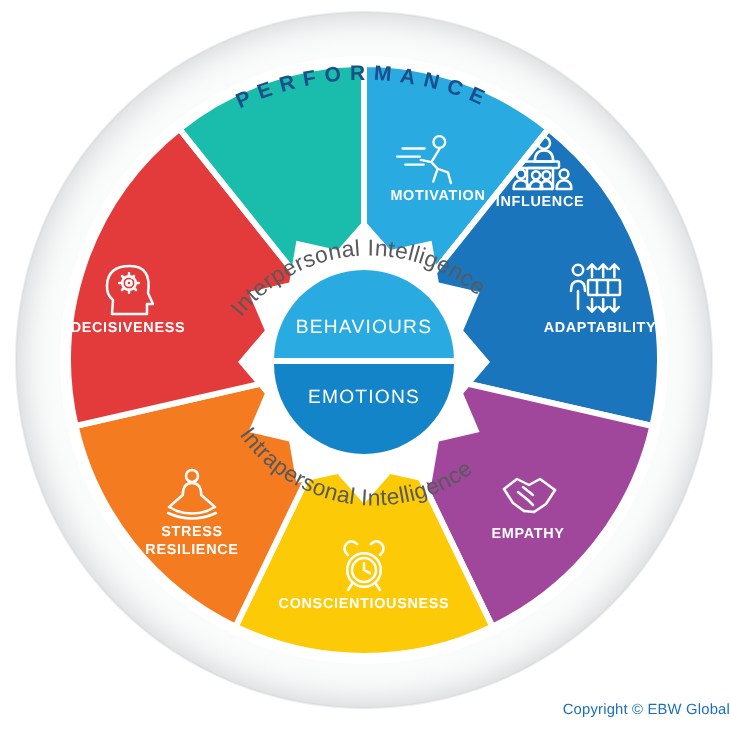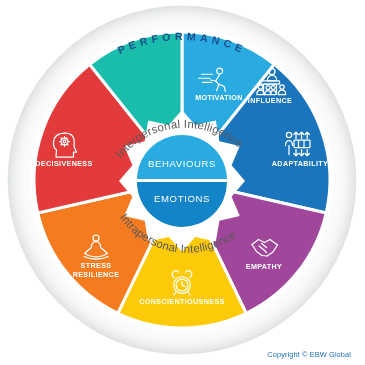--- a/index.html
+++ b/index.html
@@ -37,21 +37,21 @@
   }
   .perf-label{
     font-family:"Liberation Sans", sans-serif;
     fill:#1a4f8a;
     font-size:10.5px;
     font-weight:bold;
     letter-spacing:4.2px;
   }
   #copyright{
     position:absolute;
-    right:14px;
+    right:0;
     bottom:6px;
     font-family:"Liberation Sans", sans-serif;
     font-size:7.4px;
     color:#1a6fba;
     letter-spacing:0.1px;
     white-space:nowrap;
   }
   .icon-stroke{fill:none;stroke:#ffffff;stroke-width:1.25;stroke-linecap:round;stroke-linejoin:round;}
 </style>
 </head>

